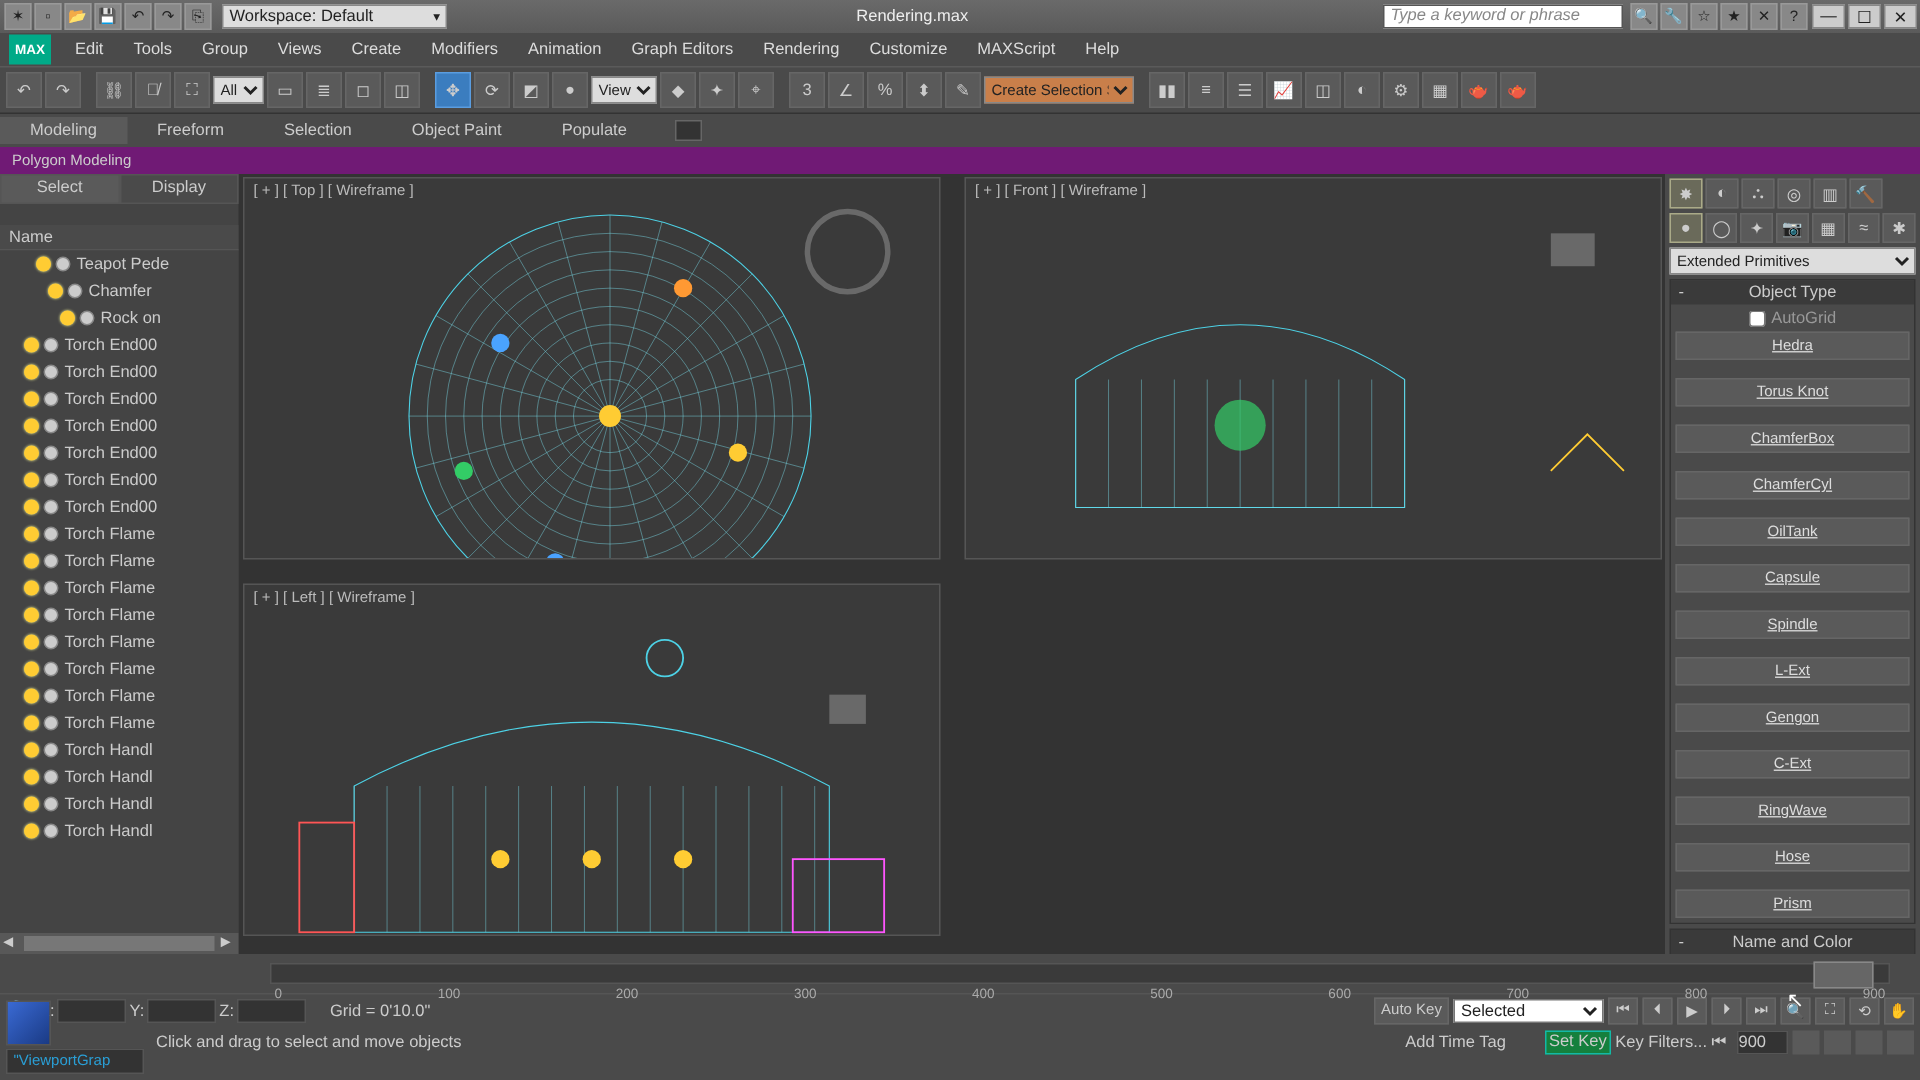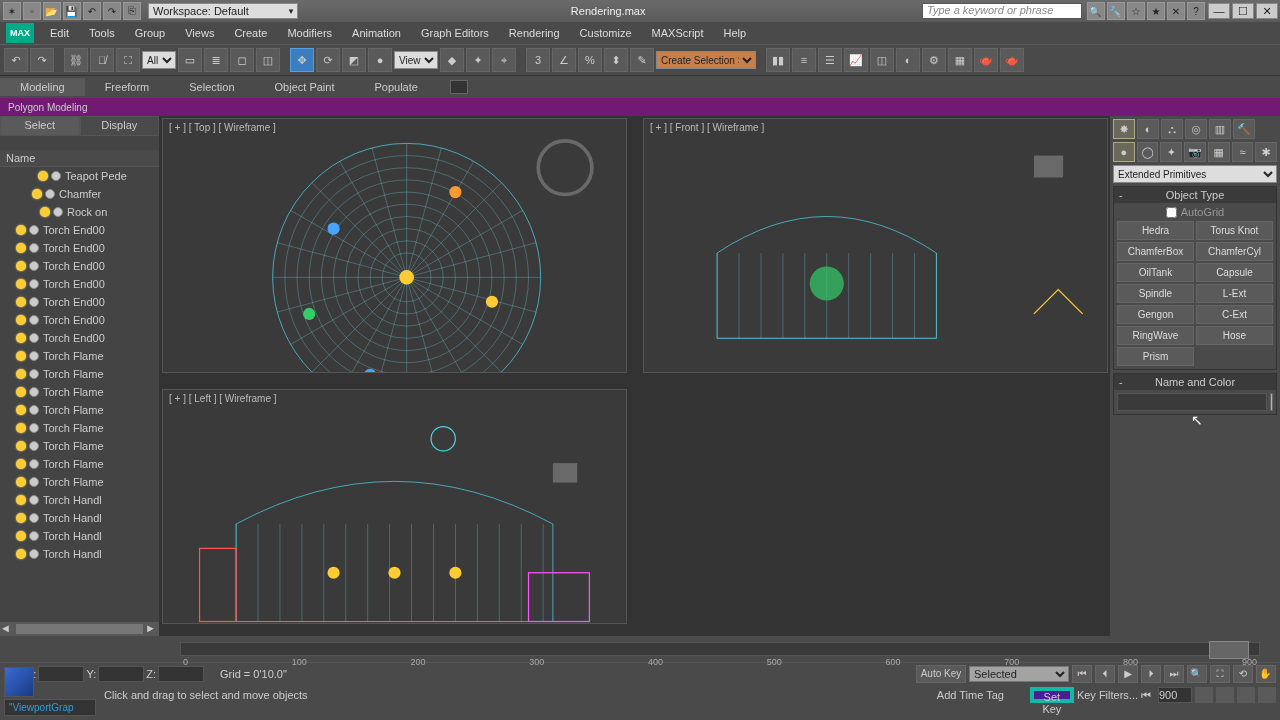--- a/index.html
+++ b/index.html
@@ -45,21 +45,21 @@
 .rightpanel .iconrow{ display:flex; gap:2px; margin-bottom:3px;}
 .rightpanel .iconrow .pic{ width:22px;height:20px;background:#5a5a5a;border:1px solid #666;display:flex;align-items:center;justify-content:center;font-size:11px;}
 .rightpanel .iconrow .pic.active{background:#6a6a5a;border-color:#aa8;}
 .rightpanel select{width:100%;background:#ddd;color:#222;border:1px solid #888;font-size:10px;height:18px;margin-bottom:3px;}
 .rollout{ border:1px solid #333; margin-bottom:3px;}
 .rollout .rhdr{ background:#3a3a3a; text-align:center; padding:2px; color:#ccc; position:relative;}
 .rollout .rhdr::before{content:"-";position:absolute;left:5px;}
 .rollout .rbody{ background:#4a4a4a; padding:3px;}
 .autogrid{ display:flex; align-items:center; justify-content:center; gap:4px; margin-bottom:3px; color:#999;}
 .autogrid input{width:11px;height:11px;}
-.btngrid{ display:grid; grid-template-columns:1fr 1fr; gap:2px;}
+.btngrid{ display:grid; grid-template-columns:1fr; gap:12px;text-decoration:underline;}
 .btngrid .ob{ background:#5a5a5a; border:1px solid #666; text-align:center; padding:3px 2px; font-size:10px; color:#ddd;}
 .namecolor{ display:flex; gap:3px; padding:3px;}
 .namecolor input{flex:1;height:18px;background:#3a3a3a;border:1px solid #555;color:#ccc;padding:0 3px;}
 .namecolor .swatch{width:20px;height:18px;background:#b8a8e0;border:1px solid #666;}
 .timebar{ grid-column:1/3; background:#4a4a4a; display:flex; align-items:center; justify-content:center; color:#aaa; font-size:10px; position:relative;}
 .timebar::before{content:"◄";position:absolute;left:4px;}
 .timebar::after{content:"►";position:absolute;right:4px;}
 .timeline{ height:26px; background:#4a4a4a; display:flex; align-items:center; padding:0 20px 0 180px; position:relative;}
 .timeline .track{ flex:1; height:14px; background:#3a3a3a; position:relative; border:1px solid #555;}
 .timeline .ticks{position:absolute;inset:0;display:flex;justify-content:space-between;padding:0 2px;}
@@ -180,21 +180,21 @@
 <div class="mainrow">
 
   <div class="leftpanel">
     <div class="ltabs">
       <div class="active">Select</div>
       <div>Display</div>
     </div>
     <div style="height:14px;"></div>
     <div class="colhdr">Name</div>
     <div class="tree" id="treehost">
-        <div class="treeitem" style="padding-left: 38px;">
+        <div class="treeitem" style="padding-left: 24px;">
           <span class="bulb"></span>
           <span class="dot"></span>
           <span>Teapot Pede</span>
         </div>
         <div class="treeitem" style="padding-left: 32px;">
           <span class="bulb"></span>
           <span class="dot"></span>
           <span>Chamfer</span>
         </div>
         <div class="treeitem" style="padding-left: 40px;">
@@ -497,38 +497,38 @@
     <label>X:</label>
       <input style="">
     <label>Y:</label>
       <input style="">
     <label>Z:</label>
       <input style="">
   </div>
   <div class="grid">Grid = 0'10.0"</div>
   <div class="right">
     <div class="sb" style="width:50px;">Auto Key</div>
-    <select style="width:100px;background:#a3a3a3;color:#222;"><option>Selected</option></select>
+    <select style="width:100px;background:#ffffff;color:#222;"><option>Selected</option></select>
     <div class="sb">⏮</div>
     <div class="sb">⏴</div>
     <div class="sb">▶</div>
     <div class="sb">⏵</div>
     <div class="sb">⏭</div>
     <div class="sb">🔍</div>
     <div class="sb">⛶</div>
     <div class="sb">⟲</div>
     <div class="sb">✋</div>
   </div>
 </div>
 
 <div class="statusbar2">
   <div class="prompt">Click and drag to select and move objects</div>
   <div class="tag">Add Time Tag</div>
   <div style="display:flex;gap:3px;align-items:center;margin-left:20px;">
-    <div style="width:44px;height:16px;background:#4c1d95;border:4px solid #14b8a6;text-align:center;">Set Key</div>
+    <div style="width:44px;height:16px;background:#15803d;border:1px solid #14b8a6;text-align:center;">Set Key</div>
     <div style="color:#ccc;">Key Filters...</div>
     <div style="width:14px;">⏮</div>
     <input style="width: 34px; height: 16px; background: rgb(51, 51, 51); border: 1px solid rgb(85, 85, 85); color: rgb(204, 204, 204);" value="900">
     <div style="width:18px;height:16px;background:#5a5a5a;"></div>
     <div style="width:18px;height:16px;background:#5a5a5a;"></div>
     <div style="width:18px;height:16px;background:#5a5a5a;"></div>
     <div style="width:18px;height:16px;background:#5a5a5a;"></div>
   </div>
 </div>
 

